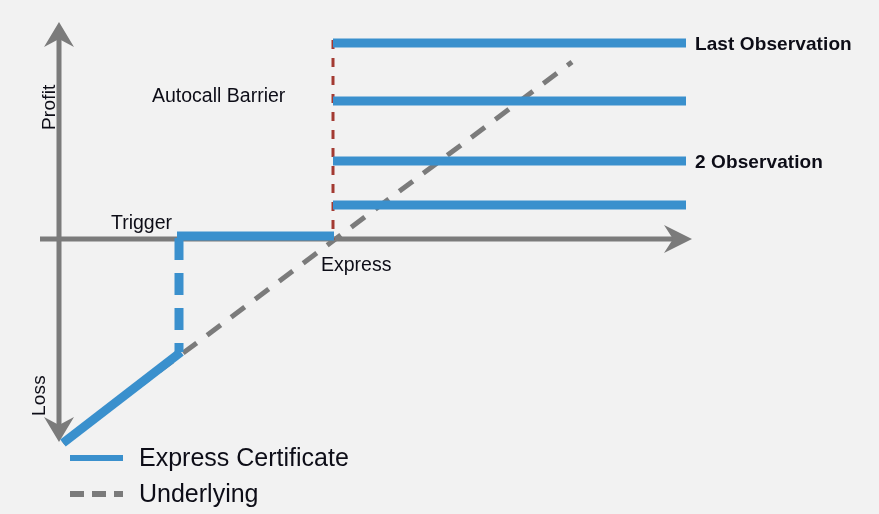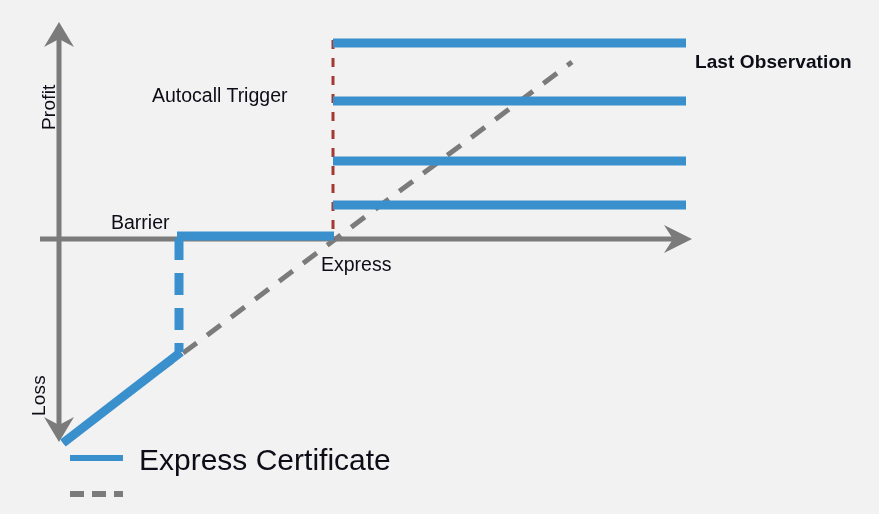--- a/index.html
+++ b/index.html
@@ -33,24 +33,23 @@
     letter-spacing: 0.2px;
     transform-origin: 0 0;
   }
   .anno {
     font-size: 19.5px;
   }
   .obs-label {
     font-size: 19px;
     font-weight: bold;
     letter-spacing: 0.1px;
-    margin-top: 18px;
   }
   .legend-label {
-    font-size: 30px;
+    font-size: 25px;
   }
 </style>
 </head>
 <body>
 
 <div id="stage">
 
   <svg id="diagram-svg" viewBox="0 0 879 514">
 
     <line x1="59" y1="32" x2="59" y2="432" stroke="#7b7b7b" stroke-width="5"></line>
@@ -79,27 +78,29 @@
     <line x1="333" y1="205" x2="686" y2="205" stroke="#3a90cd" stroke-width="9"></line>
 
     <line x1="70" y1="458" x2="123" y2="458" stroke="#3a90cd" stroke-width="6"></line>
     <line x1="70" y1="494" x2="123" y2="494" stroke="#7b7b7b" stroke-width="6" stroke-dasharray="14 8"></line>
   </svg>
 
   <div class="lbl axis-title" style="left:38px; top:130px; transform: rotate(-90deg);">Profit</div>
 
   <div class="lbl axis-title" style="left:28px; top:416px; transform: rotate(-90deg);">Loss</div>
 
-  <div class="lbl anno" style="left:152px; top:84px;">Autocall Trigger</div>
+  <div class="lbl anno" style="left:152px; top:84px;">Autocall Barrier</div>
 
-  <div class="lbl anno" style="left:111px; top:211px;">Barrier</div>
+  <div class="lbl anno" style="left:111px; top:211px;">Trigger</div>
 
   <div class="lbl anno" style="left:321px; top:253px;">Express</div>
 
   <div class="lbl obs-label" style="left:695px; top:33px;">Last Observation</div>
 
 
+  <div class="lbl obs-label" style="left:695px; top:151px;">2 Observation</div>
 
 
   <div class="lbl legend-label" style="left:139px; top:443px;">Express Certificate</div>
 
+  <div class="lbl legend-label" style="left:139px; top:479px;">Underlying</div>
 
 </div>
 
 </body></html>

